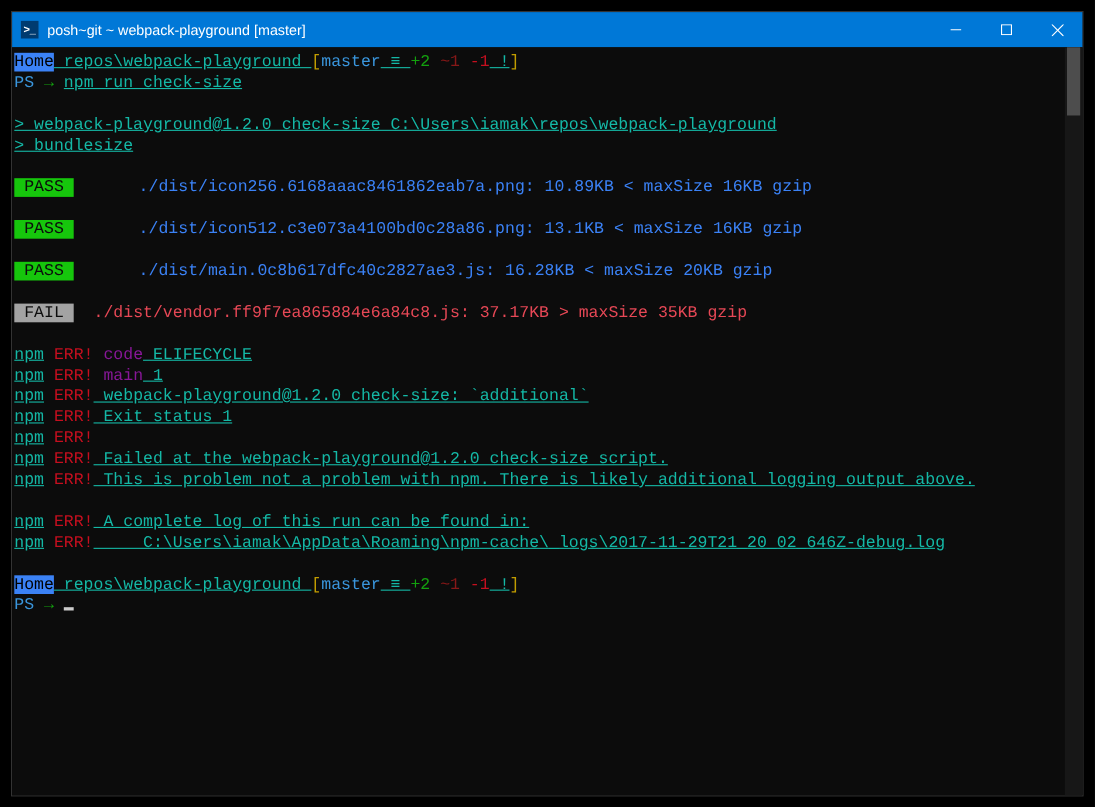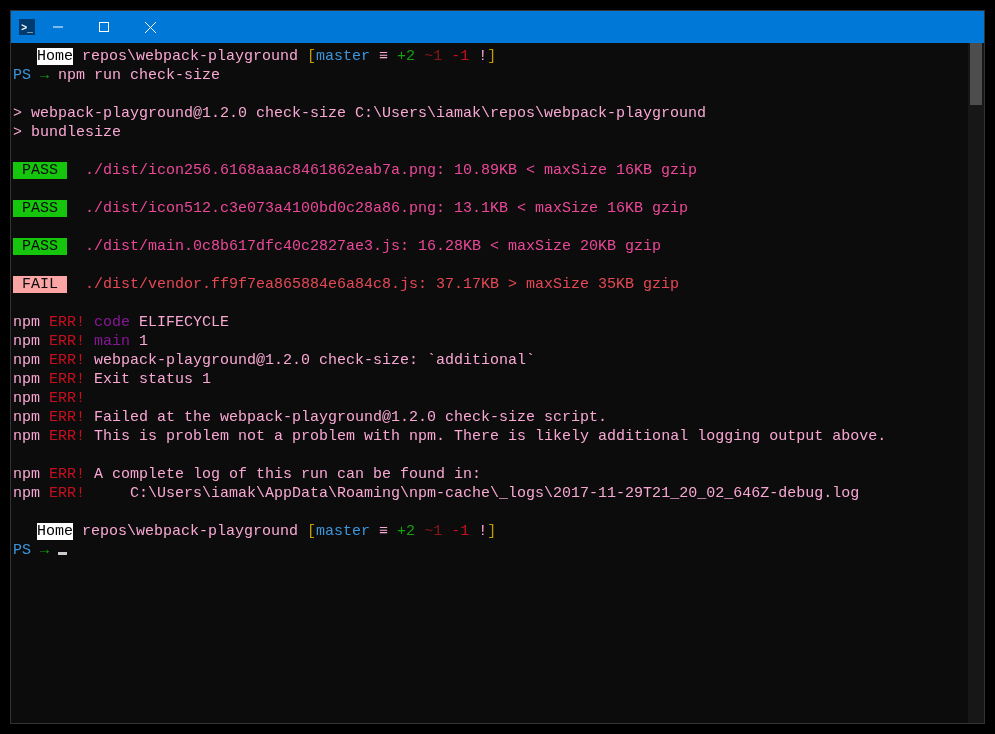--- a/index.html
+++ b/index.html
@@ -77,46 +77,47 @@
     position: relative;
   }
   .scrollbar-thumb {
     position: absolute;
     top: 0;
     left: 2px;
     width: 12px;
     height: 62px;
     background: #4d4d4d;
   }
-  .home-badge { background: #ffffff; color: #000; margin-left: 24px; }
-  .white { color: #f9a8d4; }
+  .home-badge { background: #3b82f6; color: #000; }
+  .white { color: #14b8a6; text-decoration: underline; }
   .cyan { color: #3a96dd; text-align: center; }
   .yellow { color: #c19c00; }
   .green-txt { color: #13a10e; }
   .red-txt { color: #c50f1f; }
   .darkred { color: #881818; }
   .magenta { color: #881798; }
   .pass-badge { background: #16c60c; color: #0c0c0c; }
-  .fail-badge { background: #fca5a5; color: #0c0c0c; }
-  .bright-green { color: #ec4899; }
+  .fail-badge { background: #a3a3a3; color: #0c0c0c; }
+  .bright-green { color: #3b82f6; padding-left: 41px; }
   .bright-red { color: #e74856; }
   .cursor {
     display: inline-block;
     width: 9px;
     height: 3px;
     background: #ccc;
     vertical-align: -1px;
   }
 </style>
 </head>
 <body>
 
 <div class="window">
   <div class="titlebar">
     <div class="titlebar-icon">&gt;_</div>
+    <div class="titlebar-title">posh~git ~ webpack-playground [master]</div>
     <div class="titlebar-buttons">
       <div class="titlebar-btn">
         <svg width="10" height="10">
             <line x1="0" y1="5" x2="10" y2="5"></line>
           </svg>
       </div>
       <div class="titlebar-btn">
         <svg width="10" height="10">
             <rect x="0.5" y="0.5" width="9" height="9"></rect>
           </svg>

